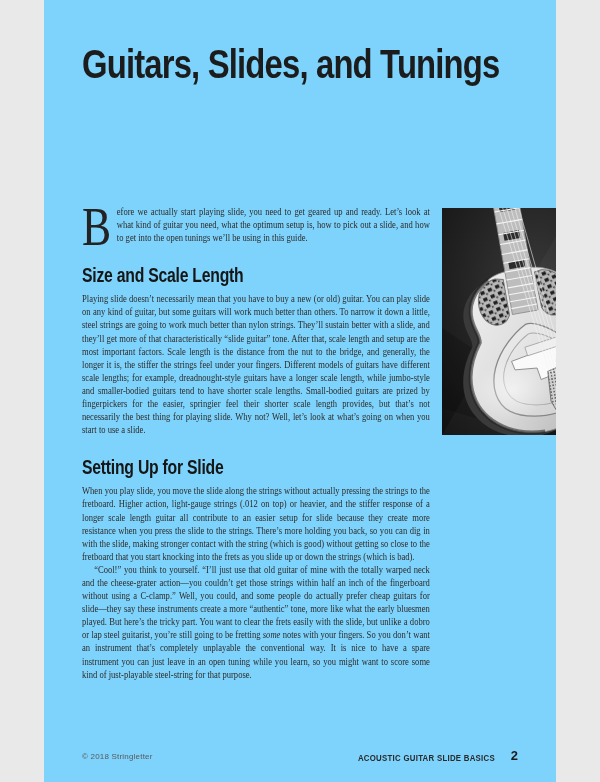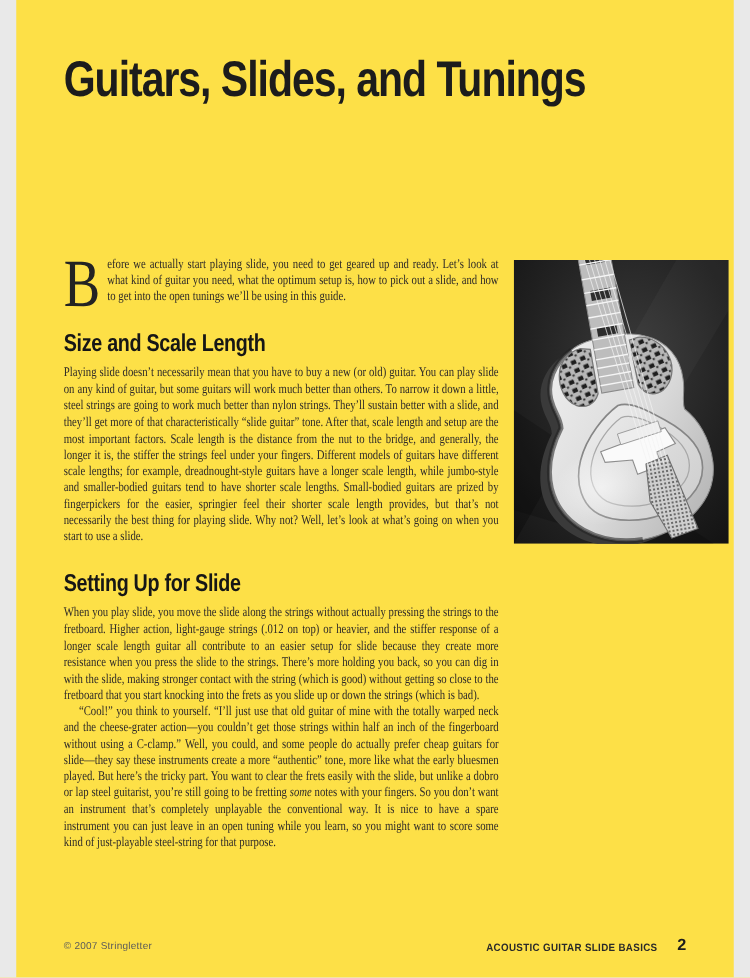--- a/index.html
+++ b/index.html
@@ -1,17 +1,17 @@
 <!DOCTYPE html>
 <html><head>
 <meta charset="utf-8">
 <style>
   html,body{margin:0;padding:0;background:#e9e9e9;}
   .page{
-    position:relative;width:574px;height:782px;background:#fde047;
+    position:relative;width:512px;height:782px;background:#7dd3fc;
     margin:0 auto;overflow:hidden;
     font-family:"Liberation Serif", serif;color:#2b2b2b;
   }
   .page-title{
     position:absolute;left:38px;top:42px;margin:0;
     font-family:"Liberation Sans", sans-serif;font-weight:700;
     font-size:40px;line-height:44px;letter-spacing:-1px;color:#1c1c1c;
     transform:scaleX(0.82);transform-origin:0 0;white-space:nowrap;
   }
   .text-col{
@@ -160,20 +160,20 @@
           <line x1="84" y1="-18" x2="106" y2="170"></line>
           <line x1="88" y1="-18" x2="109" y2="169"></line>
           <line x1="92" y1="-18" x2="112" y2="168"></line>
           <line x1="96" y1="-18" x2="115" y2="167"></line>
         </g>
       </g>
     </svg>
   </figure>
 
   <div class="footer">
-    <span class="footer-copyright">© 2007 Stringletter</span>
+    <span class="footer-copyright">© 2018 Stringletter</span>
     <span class="footer-right">
       <span class="footer-book-title">ACOUSTIC GUITAR SLIDE BASICS</span>
       <span class="footer-page-number">2</span>
     </span>
   </div>
 
 </div>
 
 </body></html>

